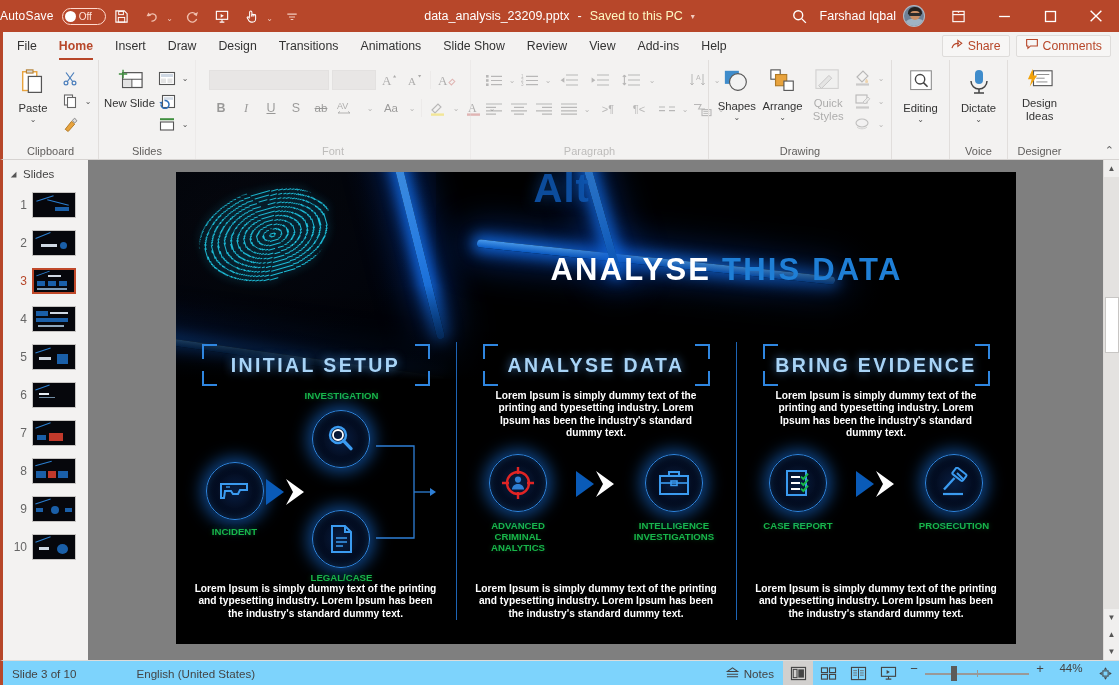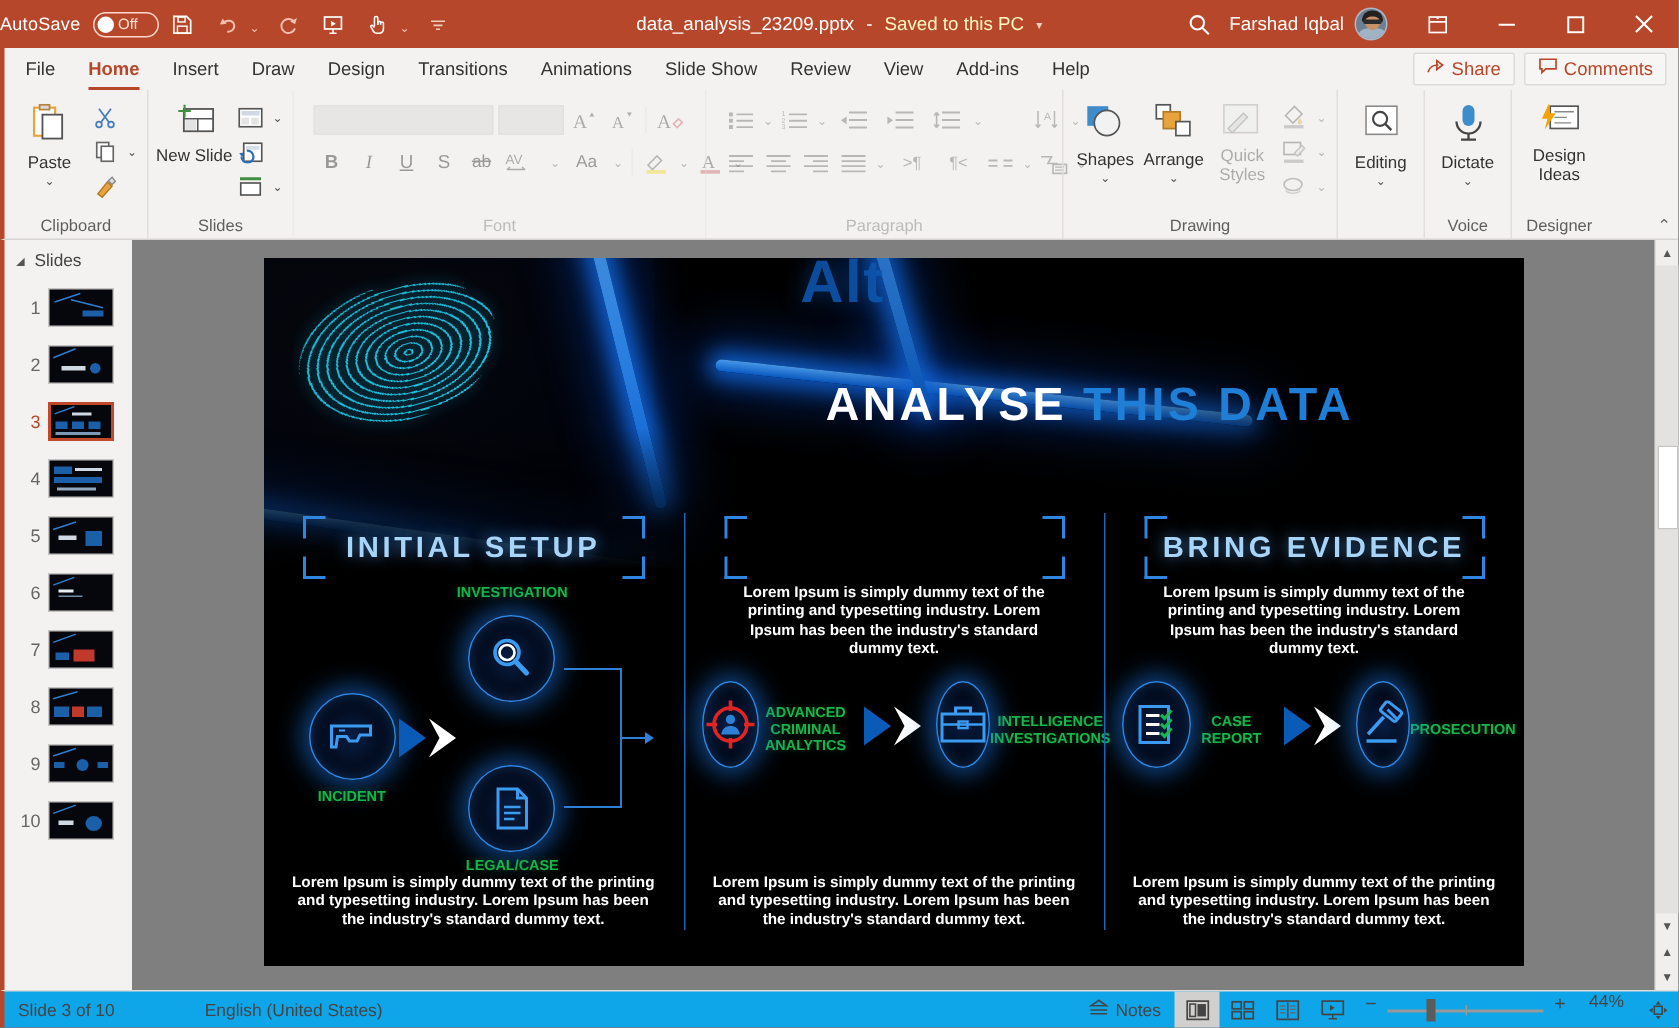--- a/index.html
+++ b/index.html
@@ -235,36 +235,36 @@
   .c1-inc-lbl { position:absolute; left: 6px; top: 138px; width: 90px; }
   .c1-inv { position:absolute; left: 128px; top: 22px; }
   .c1-inv-lbl { position:absolute; left: 88px; top: 2px; width: 140px; }
   .c1-leg { position:absolute; left: 128px; top: 122px; }
   .c1-leg-lbl { position:absolute; left: 98px; top: 184px; width: 120px; }
   .c1-arrow { position:absolute; left: 80px; top: 88px; }
   .c1-bracket { position:absolute; left: 192px; top: 52px; width: 58px; height: 100px; }
 
   
   .pair-stage { display:flex; align-items:flex-start; justify-content:center; gap: 6px; margin-top: 14px; }
-  .pair-item { display:flex; flex-direction:row; align-items:center; width: 100px; }
+  .pair-item { display:flex; flex-direction:column; align-items:center; width: 100px; }
   .pair-item .node-label { margin-top: 8px; }
   .pair-arrow { margin-top: 14px; }
 
   
   .vscroll {
     width: 16px; background:#f0efee; border-left:1px solid #dfdcda;
     display:flex; flex-direction:column; align-items:center;
   }
   .vs-btn { width:16px; height:17px; display:flex; align-items:center; justify-content:center; font-size:8px; color:#555;}
   .vs-track { flex:1; width:16px; background:#e4e2e0; position:relative; }
   .vs-thumb { position:absolute; top:120px; left:1px; width:14px; height:56px; background:#fff; border:1px solid #c8c6c4; }
 
   
   .status {
-    position:absolute; bottom:0; left:0; right:0; height: 25px; background:#0ea5e9;
+    position:absolute; bottom:0; left:0; right:0; height: 25px; background:#7dd3fc;
     border-top: 1px solid #dedcda; border-left: 3px solid #b7472a;
     display:flex; align-items:center; font-size: 11.6px; color:#444;
   }
   .st-slide { padding-left: 9px; }
   .st-lang { padding-left: 60px; }
   .st-right { margin-left:auto; display:flex; height:25px; }
   .st-item { display:flex; align-items:center; gap:4px; padding: 0 9px; height: 25px; }
   .view-btn { width: 30px; height: 25px; display:flex; align-items:center; justify-content:center; }
   .view-btn.active { background:#d2d0ce; }
   .zoom-minus, .zoom-plus { width: 22px; text-align:center; font-size:13px; color:#444; }
@@ -949,20 +949,21 @@
 
           <div class="col-bottom-para">Lorem Ipsum is simply dummy text of the printing and typesetting industry. Lorem Ipsum has been the industry's standard dummy text.</div>
         </div>
 
         <div class="col" style="height:278px;">
           <div class="col-head-wrap">
             <i class="brk tl"></i>
             <i class="brk tr"></i>
             <i class="brk bl"></i>
             <i class="brk br"></i>
+            <span class="col-head">ANALYSE DATA</span>
           </div>
           <div class="col-para">Lorem Ipsum is simply dummy text of the printing and typesetting industry. Lorem Ipsum has been the industry's standard dummy text.</div>
 
           <div class="pair-stage">
             <div class="pair-item">
               <span class="circle red">
                 <svg width="36" height="36" viewBox="0 0 36 36">
                   <circle cx="18" cy="18" r="11" fill="none" stroke="#e02424" stroke-width="2.4"></circle>
                   <path d="M18 2v7M18 27v7M2 18h7M27 18h7" stroke="#e02424" stroke-width="2.4"></path>
                   <circle cx="18" cy="14.6" r="3.1" fill="#2f7fd6"></circle>

